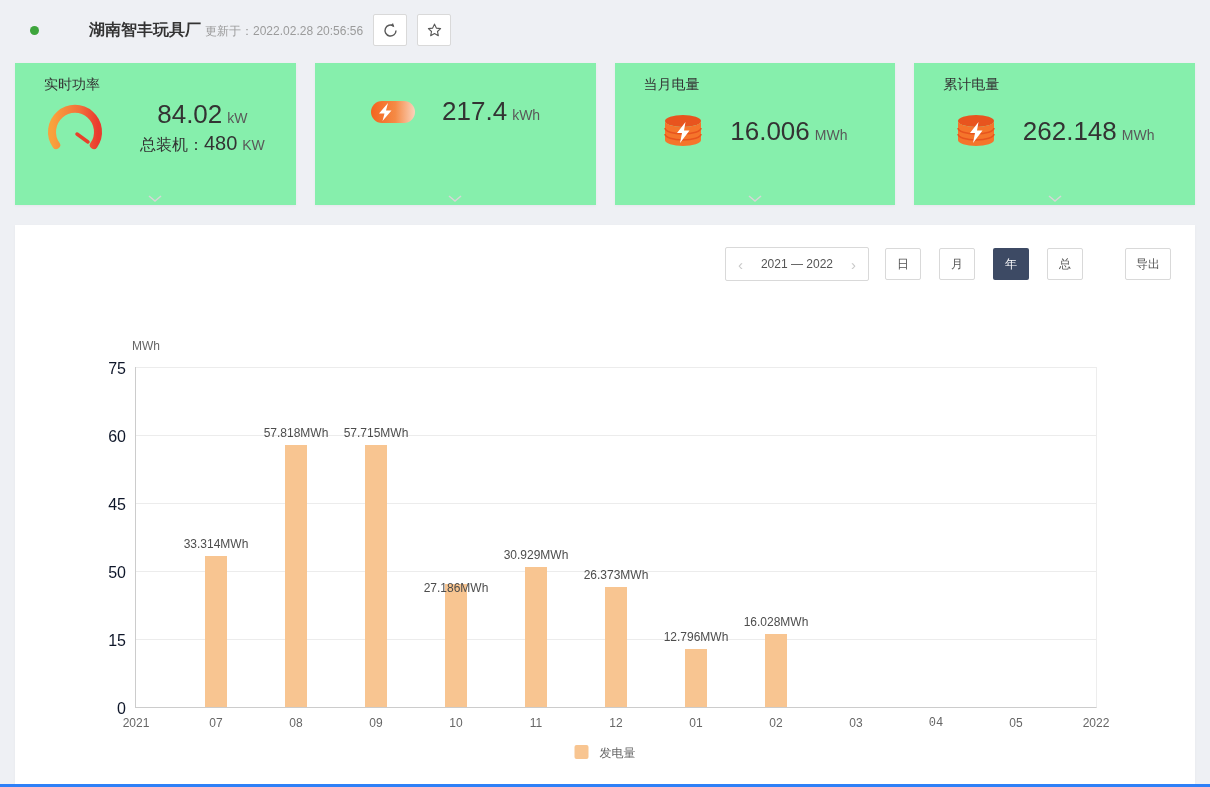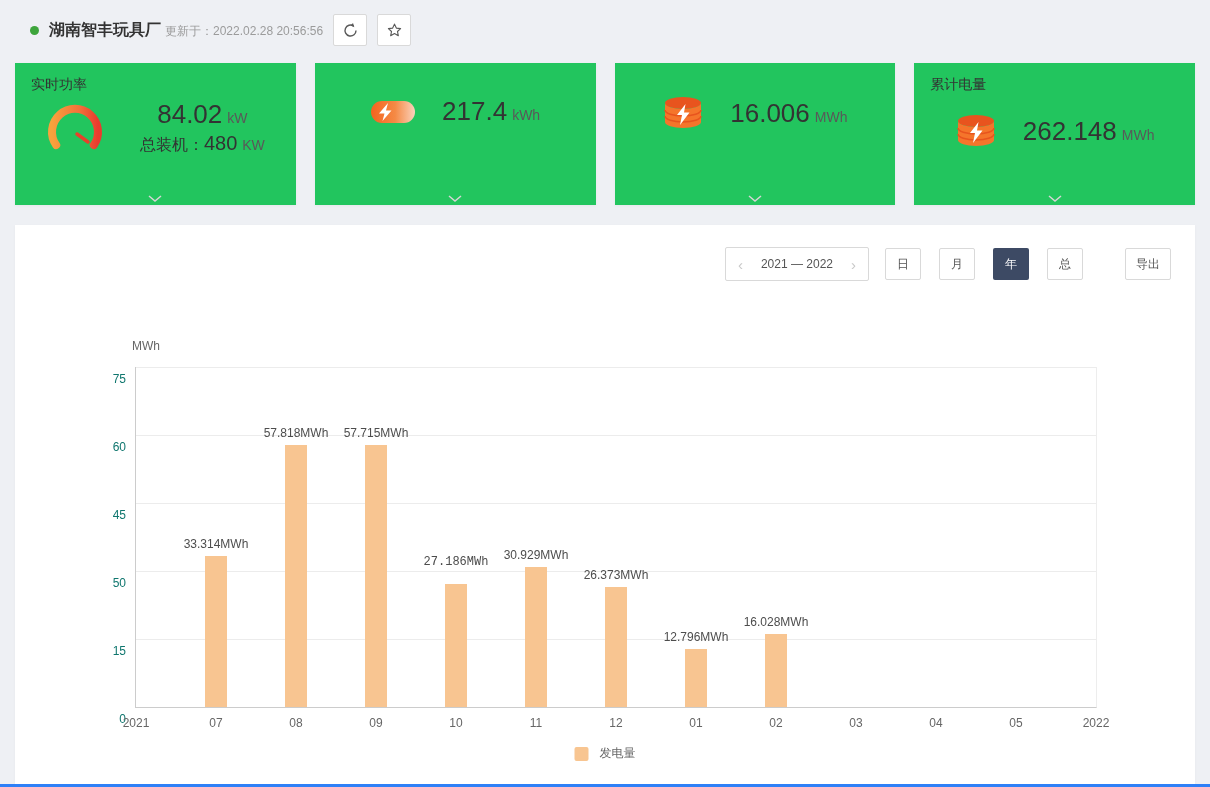--- a/index.html
+++ b/index.html
@@ -6,31 +6,31 @@
   body {
     width: 1210px; height: 787px;
     background: #eef0f4;
     font-family: "Liberation Sans", "DejaVu Sans", sans-serif;
     position: relative; overflow: hidden;
   }
 
   
   .header { display: flex; align-items: center; padding: 14px 16px 8px 30px; }
   .status-dot { width: 9px; height: 9px; border-radius: 50%; margin-right: 10px; background: #3da53c; }
-  .site-title { font-size: 16px; font-weight: bold; color: #333; }
+  .site-title { font-size: 16px; font-weight: bold; color: #333; margin-left: 40px; }
   .updated { font-size: 12px; color: #9b9b9b; margin-left: 4px; margin-top: 2px; }
   .icon-btn {
     width: 34px; height: 32px; border: 1px solid #d9d9d9; border-radius: 2px;
     background: #fff; margin-left: 10px; display: flex; align-items: center;
     justify-content: center; cursor: pointer; padding: 0;
   }
 
   
   .stats { display: flex; gap: 19px; padding: 9px 15px 0; }
-  .card { flex: 1; background: #22c55e; height: 125px; padding: 13px 16px 4px; position: relative; box-shadow: 0 1px 3px rgba(0,0,0,0.04); }
+  .card { flex: 1; background: #86efac; height: 125px; padding: 13px 29px 4px; position: relative; box-shadow: 0 1px 3px rgba(0,0,0,0.04); }
   .card-title { font-size: 14px; color: #333; }
   .card-main { display: flex; align-items: center; justify-content: center; gap: 26px; margin-top: 20px; }
   .card-main.two-line { margin-top: 5px; gap: 36px; }
   .big-value { font-size: 26px; color: #333; }
   .unit { font-size: 14px; color: #595959; margin-left: 5px; }
   .sub-line { font-size: 16px; color: #333; margin-top: 2px; text-align: center; white-space: nowrap; }
   .sub-value { font-size: 20px; }
   .card-chevron { position: absolute; left: 50%; bottom: 3px; transform: translateX(-50%); cursor: pointer; line-height: 0; }
 
   
@@ -51,25 +51,25 @@
   .pbtn.active { color: #fff; border: none; }
   .export-btn { margin-left: 42px; min-width: 46px; }
 
   
   .chart-plot {
     position: absolute; left: 120px; right: 98px; top: 142px; height: 340px;
     border-left: 1px solid #ccc; border-bottom: 1px solid #ccc; border-right: 1px solid #ededed;
   }
   .y-title { position: absolute; font-size: 12px; color: #666; top: -28px; left: -4px; }
   .gridline { position: absolute; left: 0; right: 0; height: 1px; background: #ececec; }
-  .ytick { position: absolute; right: calc(100% + 10px); font-size: 12px; color: #0f766e; margin-top: 12px; }
+  .ytick { position: absolute; right: calc(100% + 10px); font-size: 16px; color: #0f172a; }
   .xtick { position: absolute; top: calc(100% + 9px); transform: translateX(-50%); font-size: 12px; color: #666; }
   .bar { position: absolute; bottom: 0; width: 22px; transform: translateX(-50%); }
   .bar-label { position: absolute; transform: translateX(-50%); font-size: 12px; color: #4d4d4d; white-space: nowrap; }
-  .legend { position: absolute; top: 520px; left: 50%; transform: translateX(-50%); display: flex; align-items: center; gap: 11px; font-size: 12px; color: #666; cursor: pointer; }
+  .legend { position: absolute; top: 520px; left: 50%; transform: translateX(-50%); display: flex; align-items: flex-start; gap: 11px; font-size: 12px; color: #666; cursor: pointer; }
   .legend-swatch { width: 14px; height: 14px; border-radius: 2px; display: inline-block; }
 
   .bottom-bar { position: absolute; left: 0; right: 0; bottom: 0; height: 3px; }
 </style>
 </head>
 <body>
 
 <div class="header">
   <span class="status-dot" style="background: rgb(61, 165, 60);"></span>
   <span class="site-title">湖南智丰玩具厂</span>
@@ -141,20 +141,21 @@
       </div>
     </div>
     <span class="card-chevron">
       <svg width="14" height="7" viewBox="0 0 14 7">
           <path d="M1 1 L7 6 L13 1" fill="none" stroke="#d6d6d6" stroke-width="1.5"></path>
         </svg>
     </span>
   </div>
 
   <div class="card">
+    <div class="card-title">当月电量</div>
     <div class="card-main">
       <span style="line-height:0;">
         <svg width="42" height="34" viewBox="0 0 42 34">
           <ellipse cx="21" cy="7" rx="18" ry="6" fill="#e8541e"></ellipse>
           <path d="M3 7 v19 a18 6 0 0 0 36 0 V7 a18 6 0 0 1 -36 0 z" fill="#f5752b"></path>
           <path d="M3 14 a18 6 0 0 0 36 0" fill="none" stroke="#e8541e" stroke-width="1.5"></path>
           <path d="M3 20 a18 6 0 0 0 36 0" fill="none" stroke="#e8541e" stroke-width="1.5"></path>
           <polygon points="23.5,8 15,19 20,19 18,29 27.5,16.5 22,16.5" fill="#fff"></polygon>
         </svg>
       </span>
@@ -226,31 +227,31 @@
       <div class="xtick" style="left: 0%;">2021</div>
       <div class="xtick" style="left: 8.33333%;">07</div>
       <div class="xtick" style="left: 16.6667%;">08</div>
       <div class="xtick" style="left: 25%;">09</div>
       <div class="xtick" style="left: 33.3333%;">10</div>
       <div class="xtick" style="left: 41.6667%; text-align: center;">11</div>
       <div class="xtick" style="left: 50%;">12</div>
       <div class="xtick" style="left: 58.3333%;">01</div>
       <div class="xtick" style="left: 66.6667%;">02</div>
       <div class="xtick" style="left: 75%;">03</div>
-      <div class="xtick" style="left: 83.3333%;">04</div>
+      <div class="xtick" style="left: 83.3333%; font-family: Liberation Mono, monospace;">04</div>
       <div class="xtick" style="left: 91.6667%;">05</div>
       <div class="xtick" style="left: 100%;">2022</div>
       <div class="bar" style="left: 8.33333%; height: 151.023px; background: rgb(248, 197, 145);"></div>
       <div class="bar-label" style="left: 8.33333%; bottom: 156.023px;">33.314MWh</div>
       <div class="bar" style="left: 16.6667%; height: 262.108px; background: rgb(248, 197, 145);"></div>
       <div class="bar-label" style="left: 16.6667%; bottom: 267.108px;">57.818MWh</div>
       <div class="bar" style="left: 25%; height: 261.641px; background: rgb(248, 197, 145);"></div>
       <div class="bar-label" style="left: 25%; bottom: 266.641px;">57.715MWh</div>
       <div class="bar" style="left: 33.3333%; height: 123.243px; background: rgb(248, 197, 145);"></div>
-      <div class="bar-label" style="left: 33.3333%; bottom: 138px; font-family: Liberation Mono, monospace;">27.186MWh</div>
+      <div class="bar-label" style="left: 33.3333%; bottom: 112px;">27.186MWh</div>
       <div class="bar" style="left: 41.6667%; height: 140.211px; background: rgb(248, 197, 145);"></div>
       <div class="bar-label" style="left: 41.6667%; bottom: 145.211px;">30.929MWh</div>
       <div class="bar" style="left: 50%; height: 119.558px; background: rgb(248, 197, 145);"></div>
       <div class="bar-label" style="left: 50%; bottom: 124.558px;">26.373MWh</div>
       <div class="bar" style="left: 58.3333%; height: 58.0085px; background: rgb(248, 197, 145);"></div>
       <div class="bar-label" style="left: 58.3333%; bottom: 63.0085px;">12.796MWh</div>
       <div class="bar" style="left: 66.6667%; height: 72.6603px; background: rgb(248, 197, 145);"></div>
       <div class="bar-label" style="left: 66.6667%; bottom: 77.6603px;">16.028MWh</div>
     </div>
 

